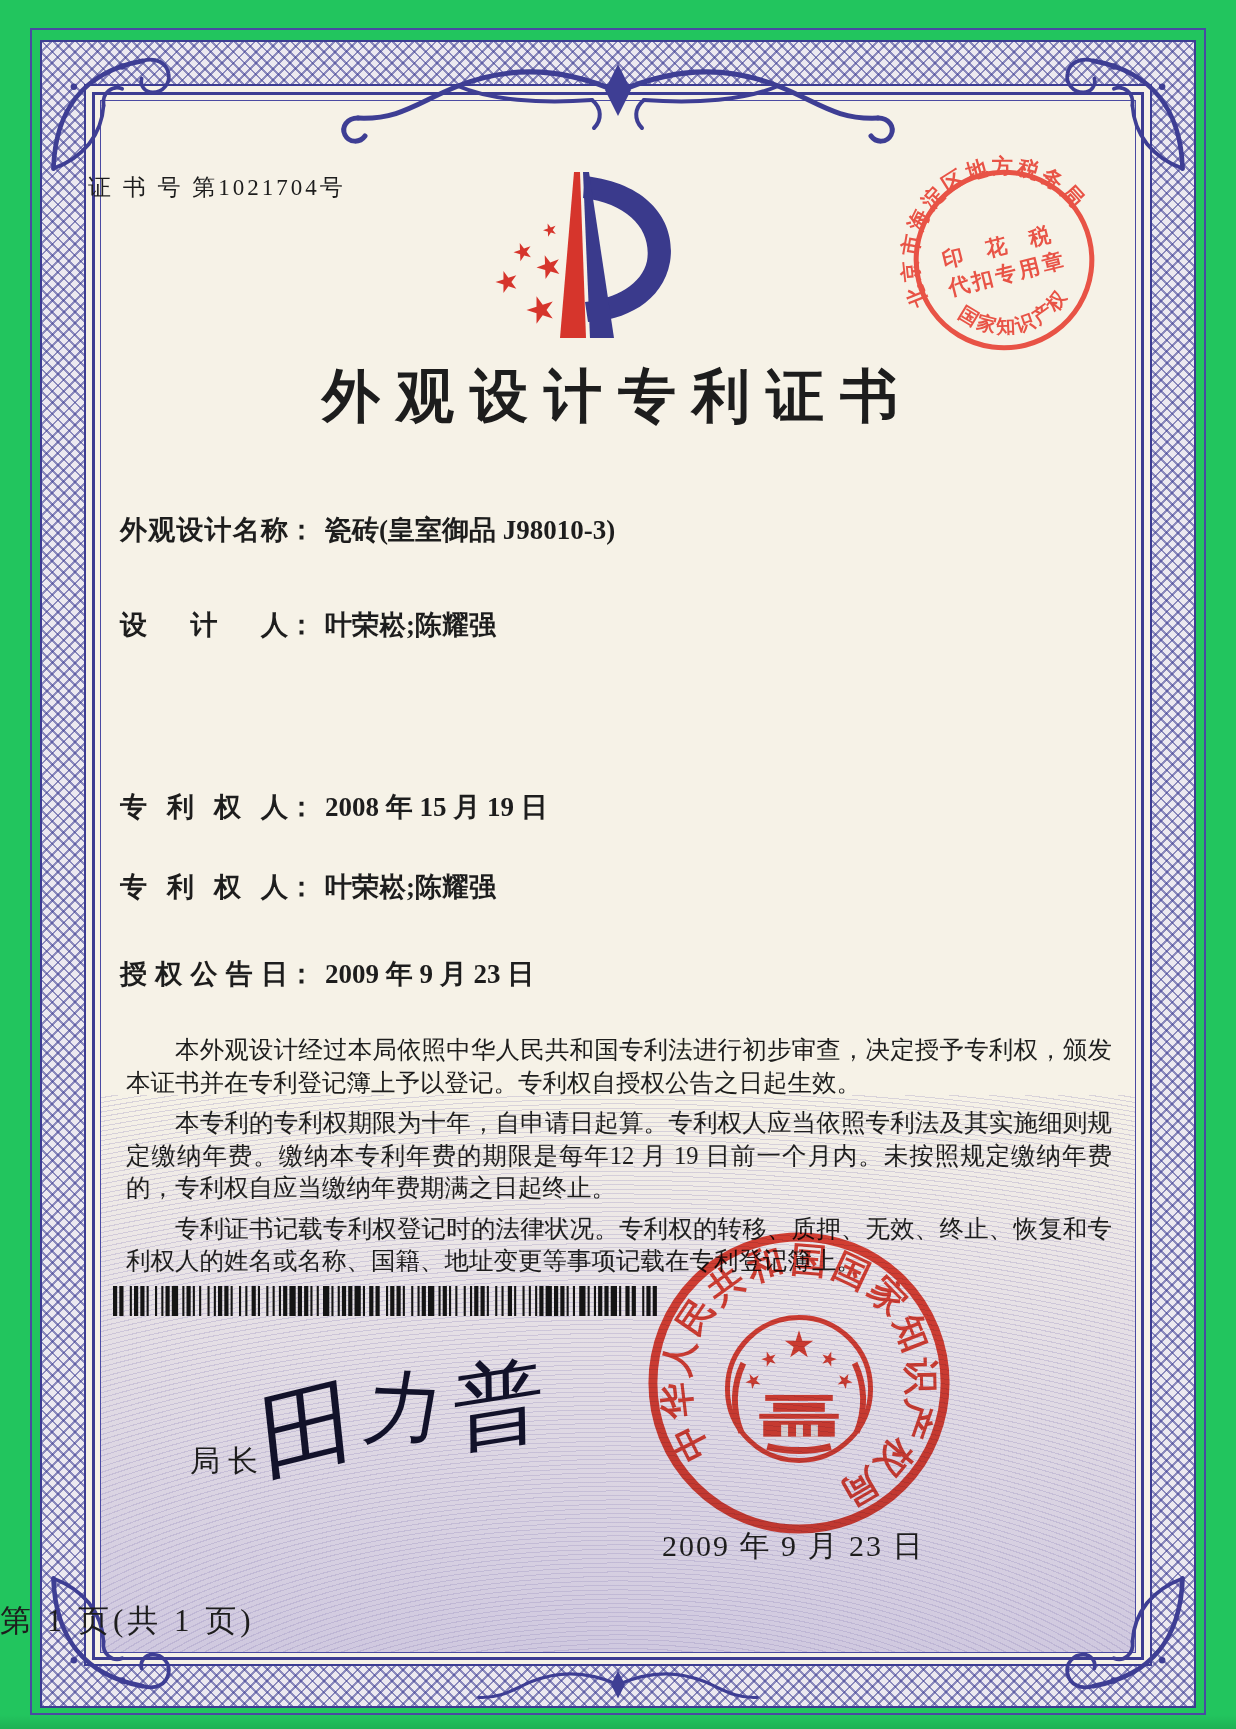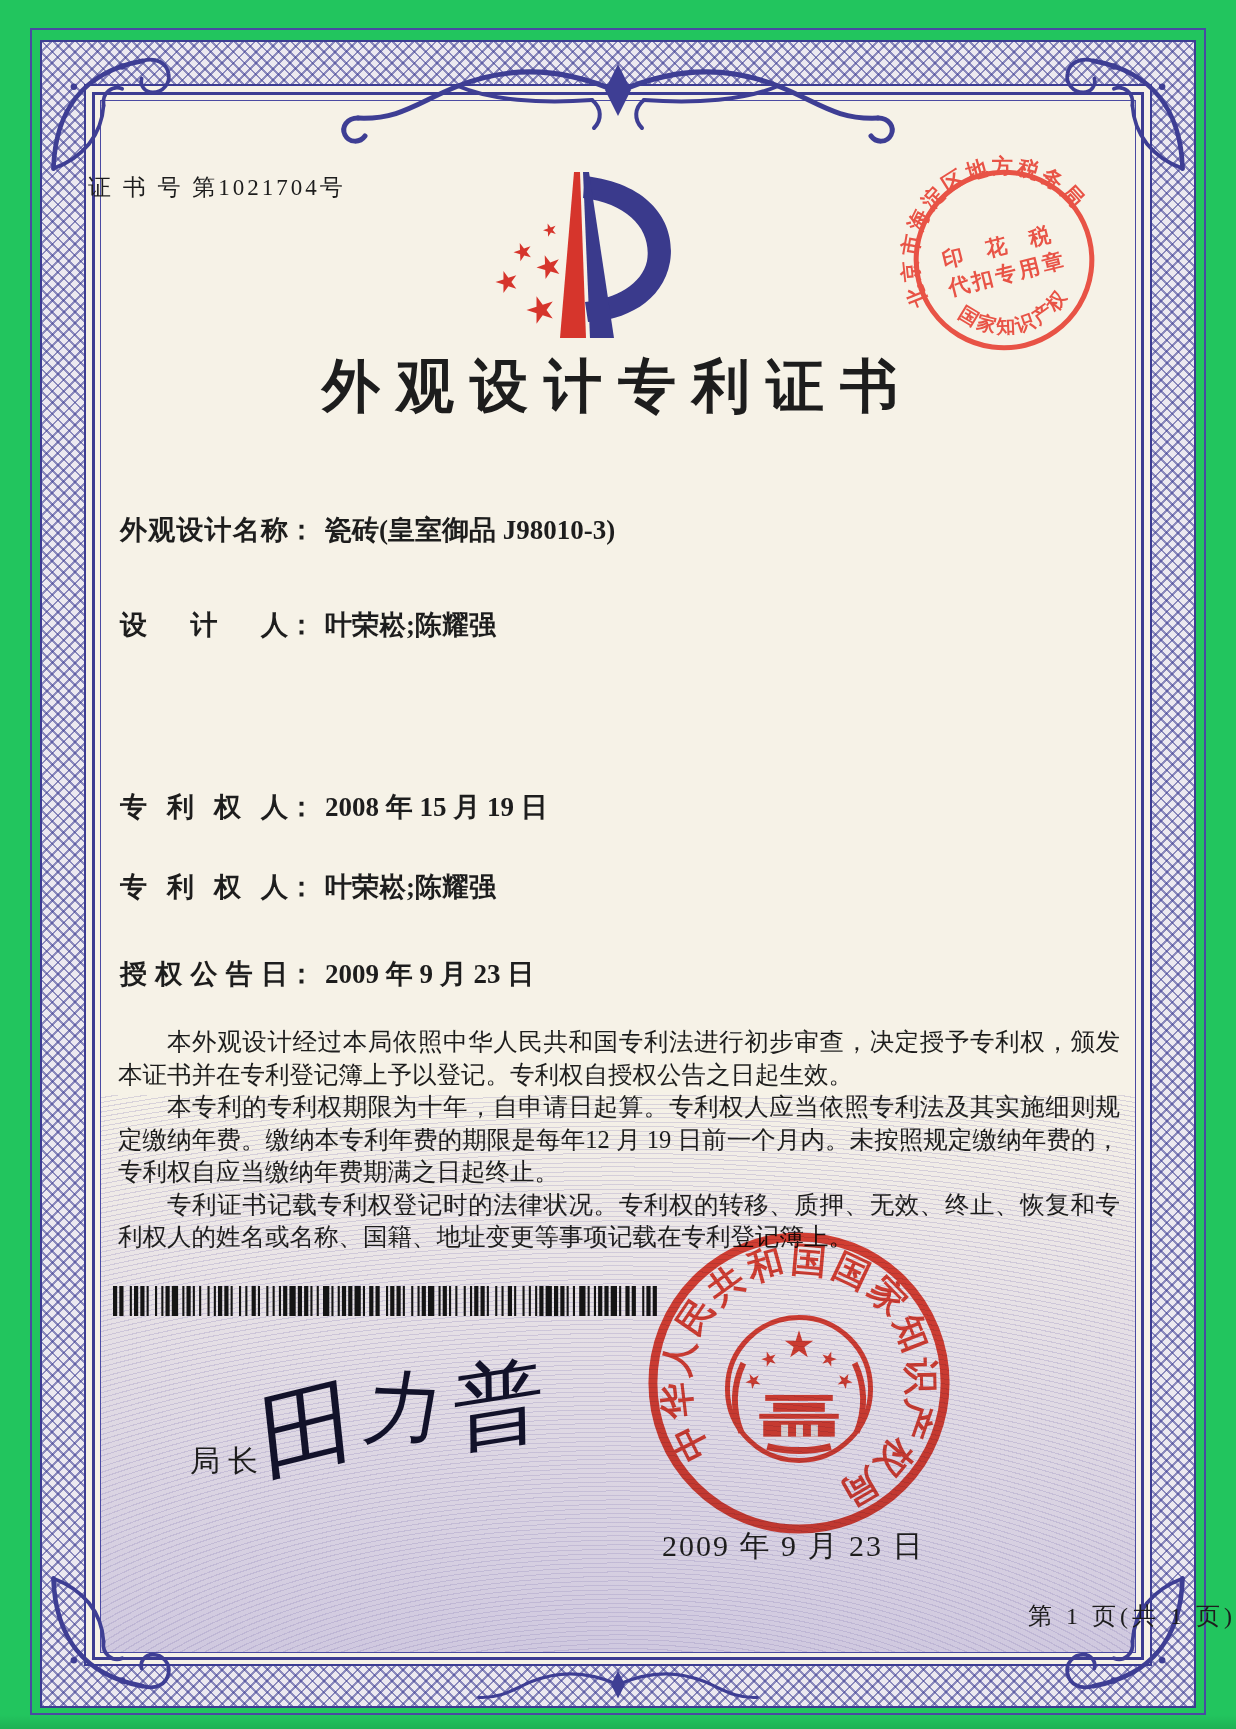--- a/index.html
+++ b/index.html
@@ -36,42 +36,42 @@
   .corner.tl{top:46px;left:46px;}
   .corner.tr{top:46px;right:46px;transform:scaleX(-1);}
   .corner.bl{bottom:28px;left:46px;transform:scaleY(-1);}
   .corner.br{bottom:28px;right:46px;transform:scale(-1,-1);}
 
   
   .cert-no{position:absolute;left:88px;top:172px;font-size:23px;letter-spacing:3px;z-index:4;}
   .logo{position:absolute;left:462px;top:168px;width:240px;height:178px;z-index:4;}
   .tax-stamp{position:absolute;left:898px;top:154px;width:212px;height:212px;z-index:5;
         transform:rotate(-14deg);opacity:.93;}
-  .title{position:absolute;left:0;right:0;top:348px;text-align:center;
+  .title{position:absolute;left:0;right:0;top:358px;text-align:center;
         font-size:58px;font-weight:bold;letter-spacing:16px;z-index:4;
         font-family:"Liberation Serif", serif;}
   .field{position:absolute;left:120px;width:980px;font-size:27px;z-index:4;white-space:nowrap;font-weight:bold;}
   .f-label{display:inline-block;width:168px;text-align:justify;text-align-last:justify;vertical-align:bottom;}
   .f-colon{display:inline-block;margin-right:10px;}
   .paras{position:absolute;left:118px;top:1026px;width:1002px;z-index:4;
         font-size:24.5px;line-height:32.5px;text-align:justify;}
-  .paras p{margin:0;text-indent:2em;}
+  .paras p{margin:8px;text-indent:2em;}
   .barcode{position:absolute;left:113px;top:1286px;width:548px;height:30px;z-index:4;}
   .sig-title{position:absolute;left:190px;top:1441px;font-size:30px;letter-spacing:8px;z-index:4;}
   .sig-name{position:absolute;left:258px;top:1352px;width:280px;height:170px;z-index:4;
         font-size:96px;color:#12122a;transform:rotate(-5deg) skewX(-8deg);
         font-family:"DejaVu Serif", serif;white-space:nowrap;}
   .sig-c{display:inline-block;}
   .sig-c:nth-child(1){transform:rotate(-9deg) translateY(6px);}
   .sig-c:nth-child(2){transform:rotate(7deg) translateY(-6px) scale(.82);}
   .sig-c:nth-child(3){transform:rotate(-4deg) translateY(-2px) scale(.95);}
   .issue-date{position:absolute;left:662px;top:1526px;font-size:30px;letter-spacing:2px;z-index:5;}
   .main-seal{position:absolute;left:640px;top:1224px;width:318px;height:318px;z-index:6;
         mix-blend-mode:multiply;opacity:.95;}
-  .footer{position:absolute;left:0;right:0;top:1600px;text-align:right;font-size:24px;
+  .footer{position:absolute;left:0;right:0;top:1600px;text-align:left;font-size:31px;
         letter-spacing:4px;z-index:4;}
 
   .seal-red{fill:#e23a2c;}
   svg text{font-family:"Liberation Serif", serif;}
 </style>
 </head>
 <body>
 
 <div class="page">
 

